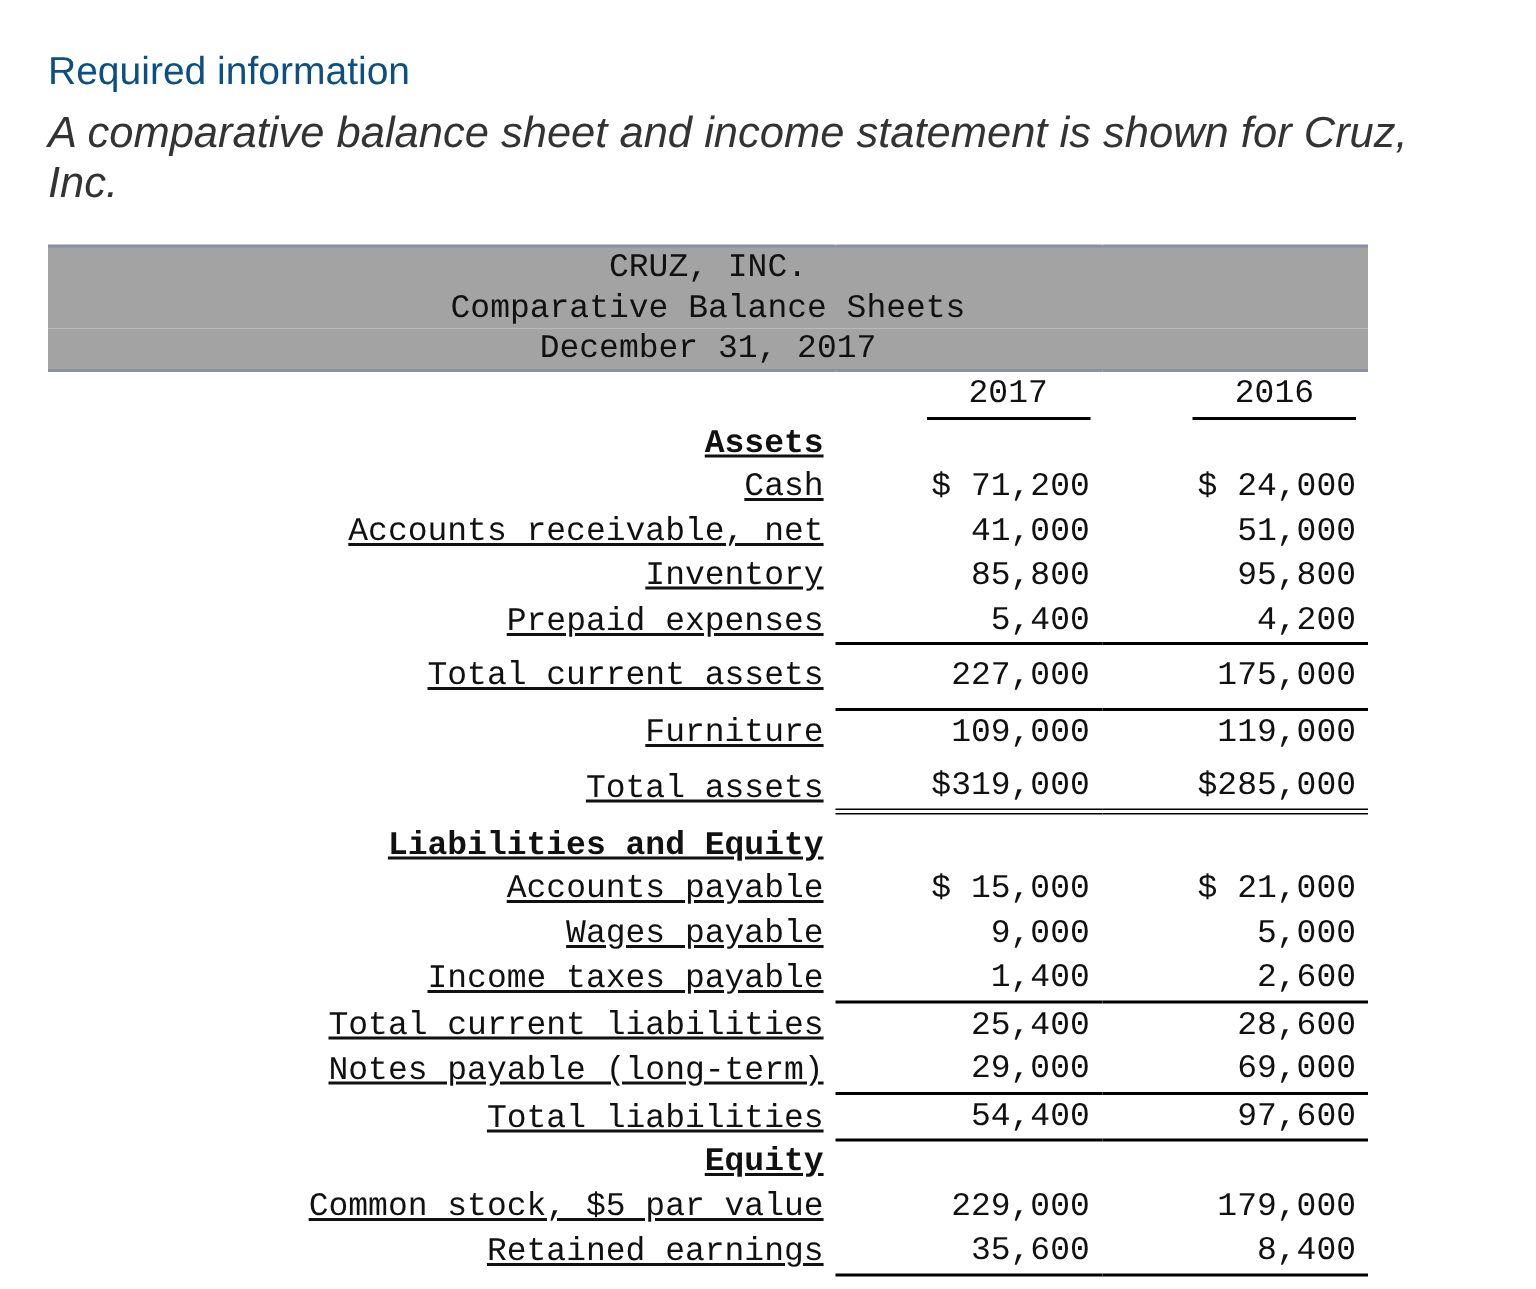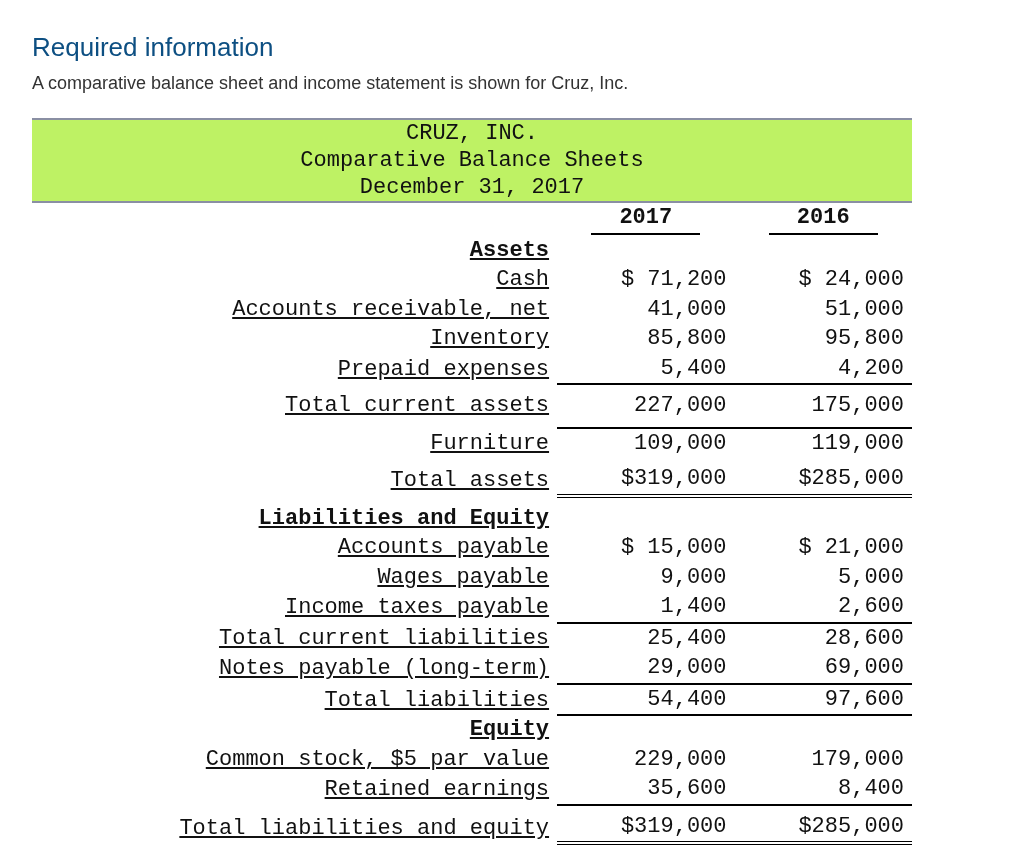--- a/index.html
+++ b/index.html
@@ -11,44 +11,45 @@
     width: 1024px;
     box-sizing: border-box;
   }
   .heading {
     color: #0d4f82;
     font-weight: 400;
     font-size: 26px;
     margin: 8px 0 10px 0;
   }
   .lede {
-    font-size: 18px;
+    font-size: 29px;
     color: #333;
     margin: 4px 0 24px 0;
+    font-style: italic;
   }
   .sheet {
     width: 880px;
     border-collapse: collapse;
     font-family: "Consolas", "Menlo", "Courier New", monospace;
     font-size: 22px;
     color: #111;
   }
   .sheet td {
     padding: 1px 8px 1px 8px;
     vertical-align: bottom;
     white-space: nowrap;
   }
   .banner td {
-    background: #bef264;
+    background: #a3a3a3;
     text-align: center;
     font-size: 22px;
   }
   .col-label { width: 520px; text-align: right; padding-left: 18px !important; text-decoration: underline; }
   .col-num   { width: 170px; text-align: right; }
-  .yearcell  { text-align: center; font-weight: 700; }
+  .yearcell  { text-align: right; font-weight: 400; }
   .yr-border { border-bottom: 2px solid #000; display: inline-block; padding: 0 28px 1px 28px; }
   .bold { font-weight: 700; }
   .underline-cell { border-bottom: 2px solid #000; }
   .dbl-top { border-top: 2px solid #000; }
   .dbl-bot { border-bottom: 4px double #000; }
   .spacer td { height: 4px; }
   .tight td { line-height: 1.25; }
   .banner-top { border-top: 2px solid #8a8fa3; }
   .banner-bot { border-bottom: 2px solid #8a8fa3; margin-top: 36px; }
 </style>

